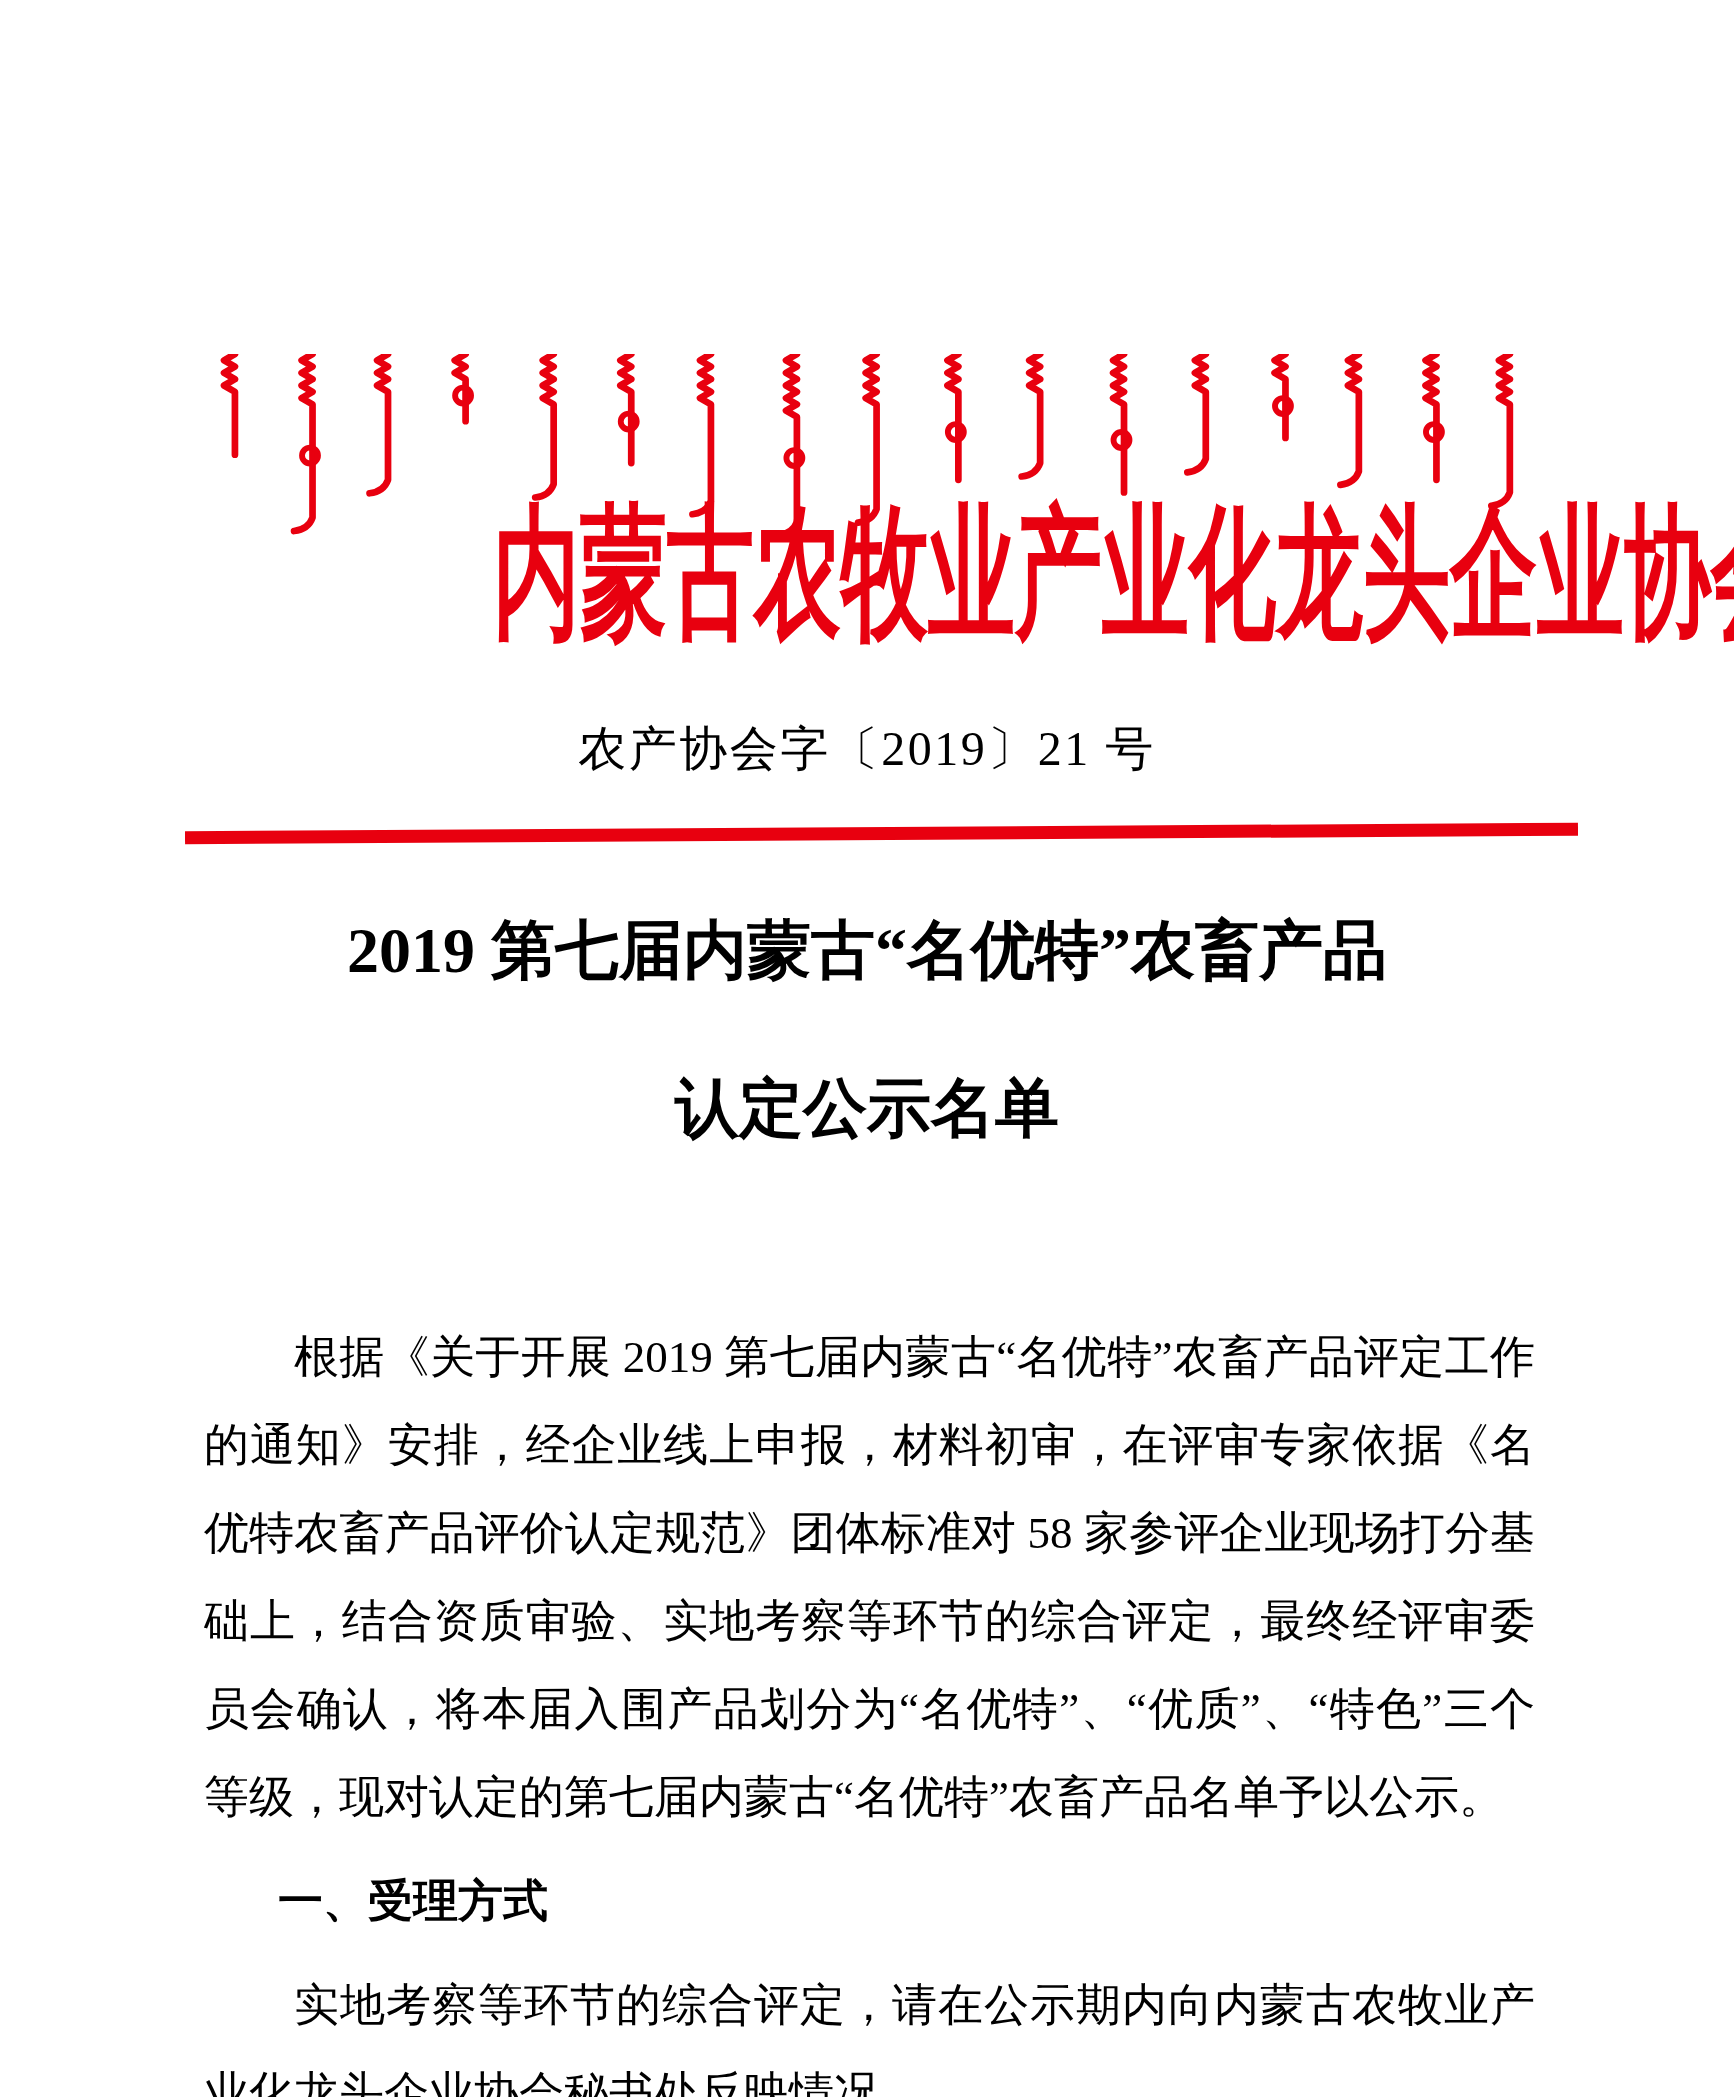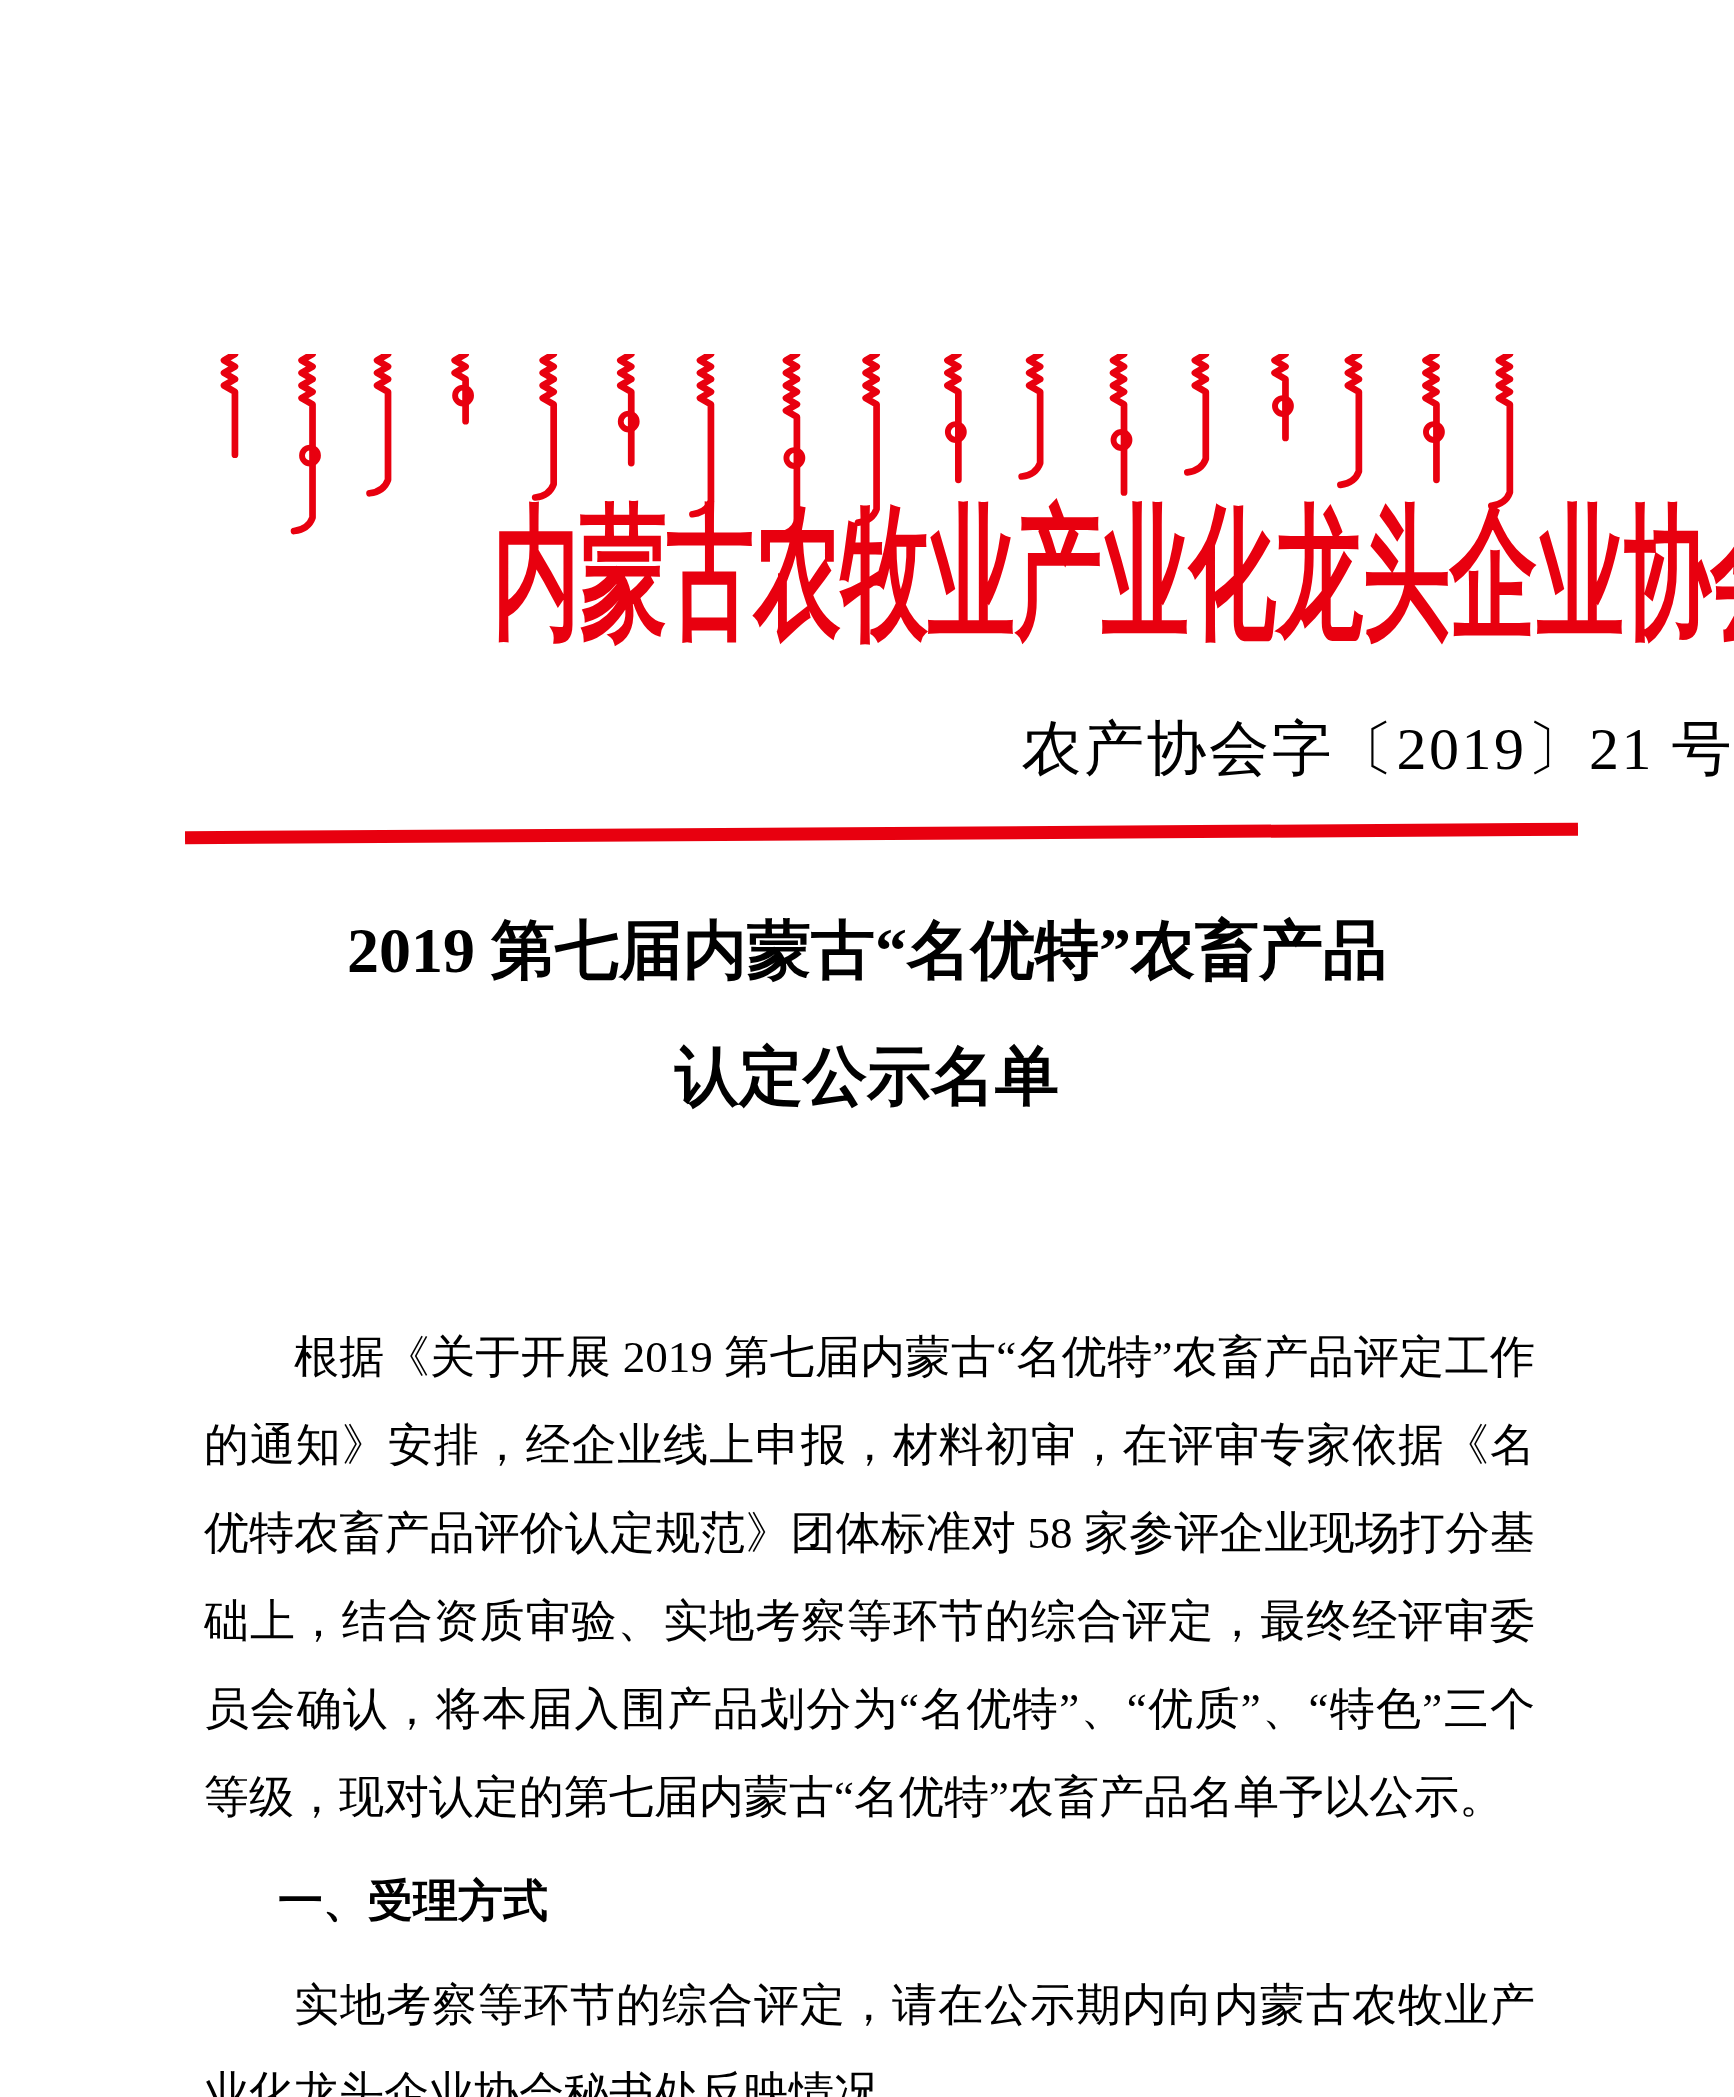--- a/index.html
+++ b/index.html
@@ -32,22 +32,22 @@
     font-weight:bold;
     color:var(--accent,#e8000f);
     transform:scaleX(0.60);
     transform-origin:50% 50%;
     letter-spacing:0px;
   }
   .doc-number{
     position:absolute;
     left:0; top:724px;
     width:100%;
-    text-align:right;
-    font-size:60px;
+    text-align:center;
+    font-size:48px;
     line-height:50px;
     letter-spacing:2.5px;
   }
   .red-rule{
     position:absolute;
     left:185px; top:827px;
     width:1393px; height:12.6px;
     background:var(--accent,#e8000f);
     transform:rotate(-0.35deg);
   }
@@ -55,21 +55,21 @@
   .doc-title{
     position:absolute;
     left:0; top:917px;
     width:100%;
     text-align:center;
     font-weight:bold;
     font-size:64px;
     line-height:67px;
   }
   .doc-title .t-line{display:block;}
-  .doc-title .t-line + .t-line{margin-top:59px;text-align:center;}
+  .doc-title .t-line + .t-line{margin-top:91px;text-align:center;}
   
   .body-text{
     position:absolute;
     left:188px; top:1297px;
     width:1363px;
     font-size:45px;
     line-height:88px;
     text-align:justify;
   }
   .body-text p{

